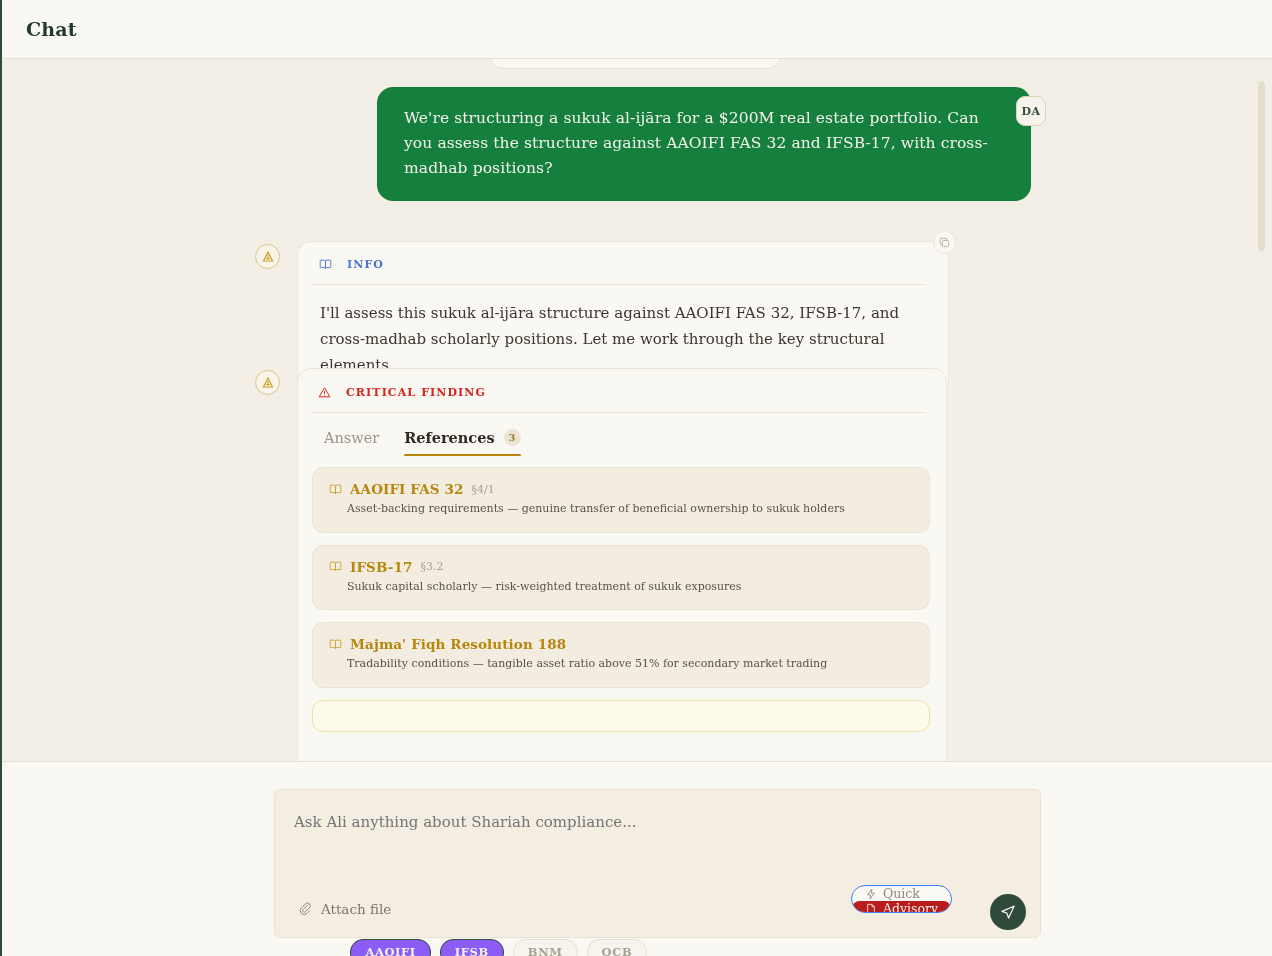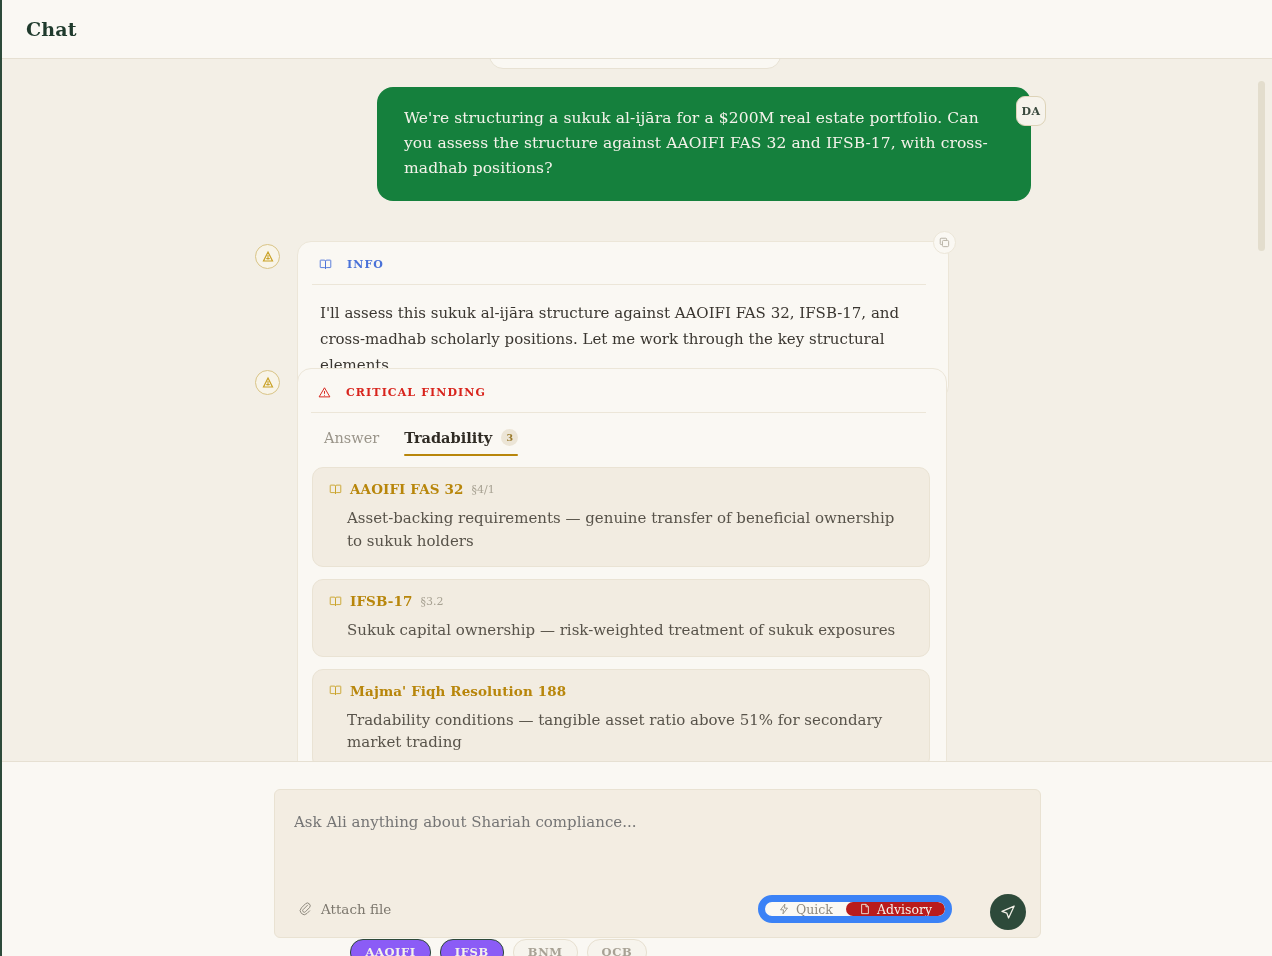--- a/index.html
+++ b/index.html
@@ -257,23 +257,23 @@
     font-size: 13.5px;
     font-weight: 700;
     color: #b8860b;
     letter-spacing: .1px;
   }
   .ref-section {
     font-size: 11px;
     color: #a8a293;
   }
   .ref-desc {
-    margin-top: 10px;
+    margin-top: 4px;
     padding-left: 18px;
-    font-size: 15px;
+    font-size: 11px;
     color: #58534a;
     line-height: 1.5;
   }
 
   .divergence {
     background: #fdfaea;
     border: 1px solid #eedfa8;
     border-radius: 11px;
     padding: 13px 17px 17px 16px;
     margin-bottom: 12px;
@@ -331,27 +331,28 @@
     display: flex;
     align-items: center;
     gap: 8px;
     font-size: 13.5px;
     color: #7c776d;
     cursor: pointer;
   }
   .mode-toggle {
     position: absolute;
     right: 88px;
-    bottom: 14px;
+    bottom: 24px;
     display: flex;
     background: #fbf9f4;
-    border: 7px solid #3b82f6;
+    border: 1px solid #3b82f6;
     border-radius: 16px;
     overflow: hidden;
     height: 28px;
+    flex-direction: column;
   }
   .mode {
     display: flex;
     align-items: center;
     gap: 6px;
     padding: 0 13px;
     font-size: 12.5px;
     color: #8e897e;
     cursor: pointer;
   }
@@ -475,21 +476,21 @@
             <span class="badge-label">CRITICAL FINDING</span>
           </div>
           <div class="crit-divider"></div>
         </div>
 
         <div class="tabs">
           <div class="tab">
             <span>Answer</span>
           </div>
           <div class="tab active">
-            <span>Tradability</span>
+            <span>References</span>
             <span class="tab-badge">3</span>
           </div>
         </div>
 
         <div class="refs">
 
           <div class="ref-card">
             <div class="ref-head">
               <svg width="13" height="13" viewBox="0 0 16 16">
                 <path d="M1.5 3.2 A0.6 0.6 0 0 1 2.1 2.6 H6.4 A1.6 1.6 0 0 1 8 4.2 V13 A1.4 1.4 0 0 0 6.6 11.8 H2.1 A0.6 0.6 0 0 1 1.5 11.2 Z" fill="none" stroke="#c9a227" stroke-width="1.1"></path>
@@ -503,21 +504,21 @@
 
           <div class="ref-card">
             <div class="ref-head">
               <svg width="13" height="13" viewBox="0 0 16 16">
                 <path d="M1.5 3.2 A0.6 0.6 0 0 1 2.1 2.6 H6.4 A1.6 1.6 0 0 1 8 4.2 V13 A1.4 1.4 0 0 0 6.6 11.8 H2.1 A0.6 0.6 0 0 1 1.5 11.2 Z" fill="none" stroke="#c9a227" stroke-width="1.1"></path>
                 <path d="M14.5 3.2 A0.6 0.6 0 0 0 13.9 2.6 H9.6 A1.6 1.6 0 0 0 8 4.2 V13 A1.4 1.4 0 0 1 9.4 11.8 H13.9 A0.6 0.6 0 0 0 14.5 11.2 Z" fill="none" stroke="#c9a227" stroke-width="1.1"></path>
               </svg>
               <span class="ref-title">IFSB-17</span>
               <span class="ref-section">§3.2</span>
             </div>
-            <div class="ref-desc">Sukuk capital ownership — risk-weighted treatment of sukuk exposures</div>
+            <div class="ref-desc">Sukuk capital scholarly — risk-weighted treatment of sukuk exposures</div>
           </div>
 
           <div class="ref-card">
             <div class="ref-head">
               <svg width="13" height="13" viewBox="0 0 16 16">
                 <path d="M1.5 3.2 A0.6 0.6 0 0 1 2.1 2.6 H6.4 A1.6 1.6 0 0 1 8 4.2 V13 A1.4 1.4 0 0 0 6.6 11.8 H2.1 A0.6 0.6 0 0 1 1.5 11.2 Z" fill="none" stroke="#c9a227" stroke-width="1.1"></path>
                 <path d="M14.5 3.2 A0.6 0.6 0 0 0 13.9 2.6 H9.6 A1.6 1.6 0 0 0 8 4.2 V13 A1.4 1.4 0 0 1 9.4 11.8 H13.9 A0.6 0.6 0 0 0 14.5 11.2 Z" fill="none" stroke="#c9a227" stroke-width="1.1"></path>
               </svg>
               <span class="ref-title">Majma' Fiqh Resolution 188</span>
               <span class="ref-section"></span>

